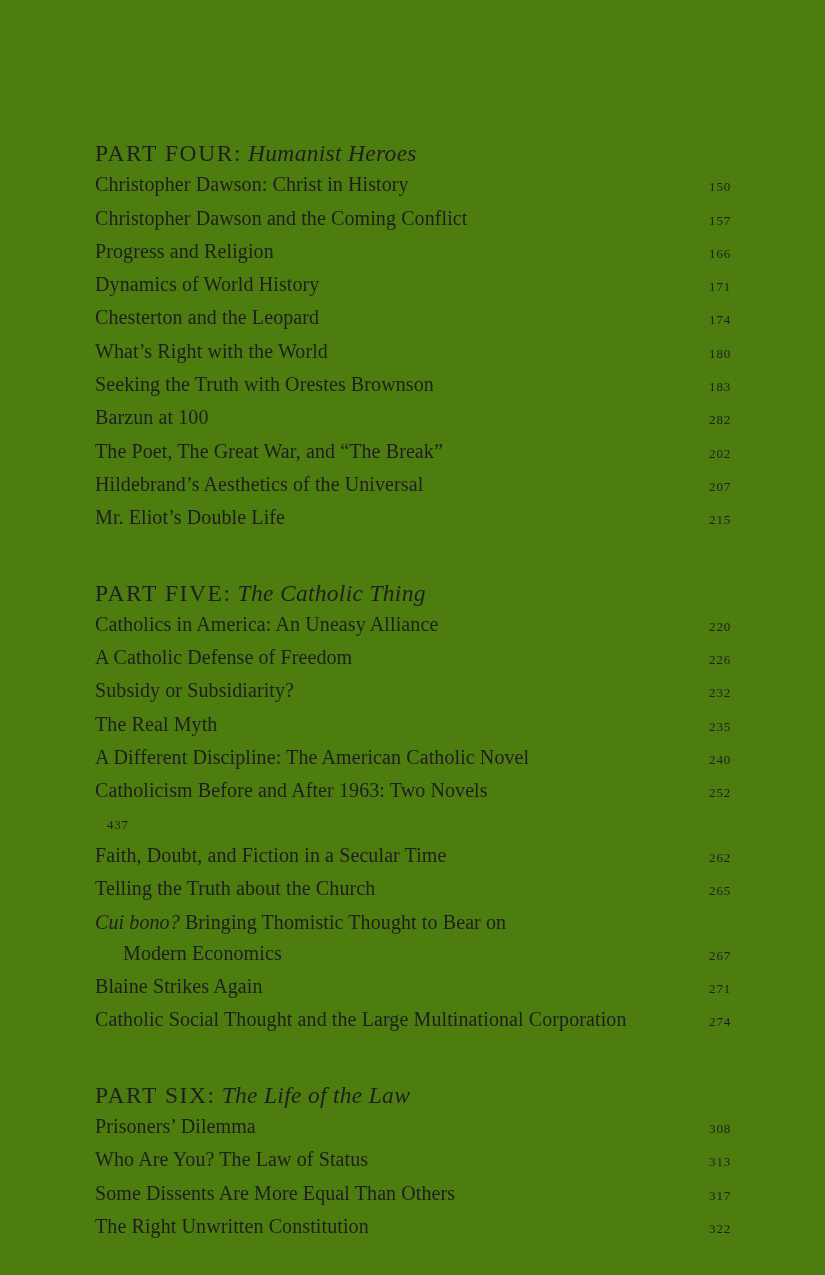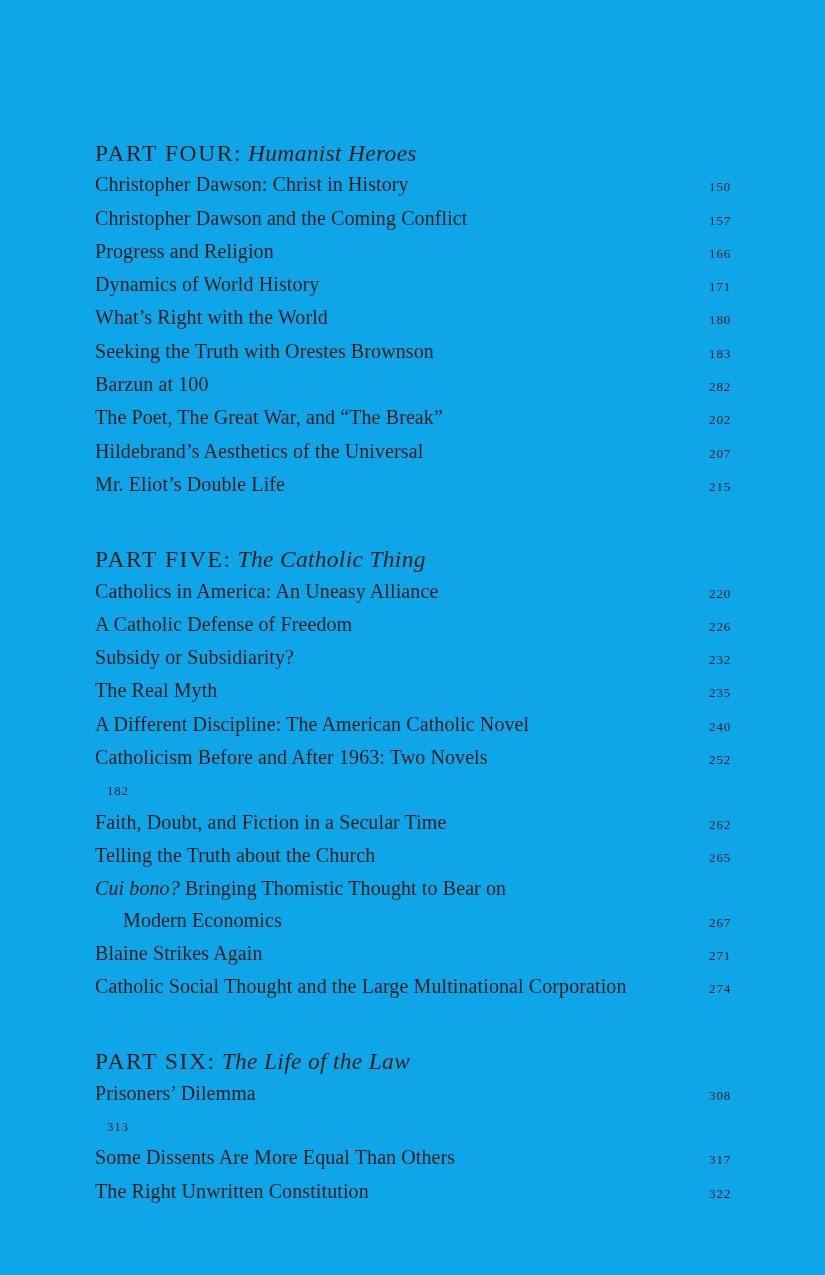--- a/index.html
+++ b/index.html
@@ -5,21 +5,21 @@
   html, body {
     margin: 0;
     padding: 0;
     background: #ffffff;
   }
   .page {
     position: relative;
     width: 825px;
     height: 1275px;
     box-sizing: border-box;
-    background: #0ea5e9;
+    background: #4d7c0f;
     color: #1e1e1e;
     font-family: "Liberation Serif", "DejaVu Serif", serif;
     padding: 138px 94px 0 95px;
     overflow: hidden;
   }
   .toc-section { margin: 0; }
   .toc-section + .toc-section { margin-top: 42px; }
 
   .part-heading {
     margin: 0;
@@ -68,20 +68,24 @@
         </div>
         <div class="entry-row">
           <span class="entry-title"><span>Progress and Religion</span></span>
           <span class="page-num">166</span>
         </div>
         <div class="entry-row">
           <span class="entry-title"><span>Dynamics of World History</span></span>
           <span class="page-num">171</span>
         </div>
         <div class="entry-row">
+          <span class="entry-title"><span>Chesterton and the Leopard</span></span>
+          <span class="page-num">174</span>
+        </div>
+        <div class="entry-row">
           <span class="entry-title"><span>What’s Right with the World</span></span>
           <span class="page-num">180</span>
         </div>
         <div class="entry-row">
           <span class="entry-title"><span>Seeking the Truth with Orestes Brownson</span></span>
           <span class="page-num">183</span>
         </div>
         <div class="entry-row">
           <span class="entry-title"><span>Barzun at 100</span></span>
           <span class="page-num">282</span>
@@ -119,21 +123,21 @@
         </div>
         <div class="entry-row">
           <span class="entry-title"><span>A Different Discipline: The American Catholic Novel</span></span>
           <span class="page-num">240</span>
         </div>
         <div class="entry-row">
           <span class="entry-title"><span>Catholicism Before and After 1963: Two Novels</span></span>
           <span class="page-num">252</span>
         </div>
         <div class="entry-row">
-          <span class="page-num">182</span>
+          <span class="page-num">437</span>
         </div>
         <div class="entry-row">
           <span class="entry-title"><span>Faith, Doubt, and Fiction in a Secular Time</span></span>
           <span class="page-num">262</span>
         </div>
         <div class="entry-row">
           <span class="entry-title"><span>Telling the Truth about the Church</span></span>
           <span class="page-num">265</span>
         </div>
         <div class="entry-row">
@@ -152,20 +156,21 @@
           <span class="page-num">274</span>
         </div>
       </section>
       <section class="toc-section">
         <h2 class="part-heading"><span class="part-label">PART SIX:</span> <span class="part-title">The Life of the Law</span></h2>
         <div class="entry-row">
           <span class="entry-title"><span>Prisoners’ Dilemma</span></span>
           <span class="page-num">308</span>
         </div>
         <div class="entry-row">
+          <span class="entry-title"><span>Who Are You? The Law of Status</span></span>
           <span class="page-num">313</span>
         </div>
         <div class="entry-row">
           <span class="entry-title"><span>Some Dissents Are More Equal Than Others</span></span>
           <span class="page-num">317</span>
         </div>
         <div class="entry-row">
           <span class="entry-title"><span>The Right Unwritten Constitution</span></span>
           <span class="page-num">322</span>
         </div>

